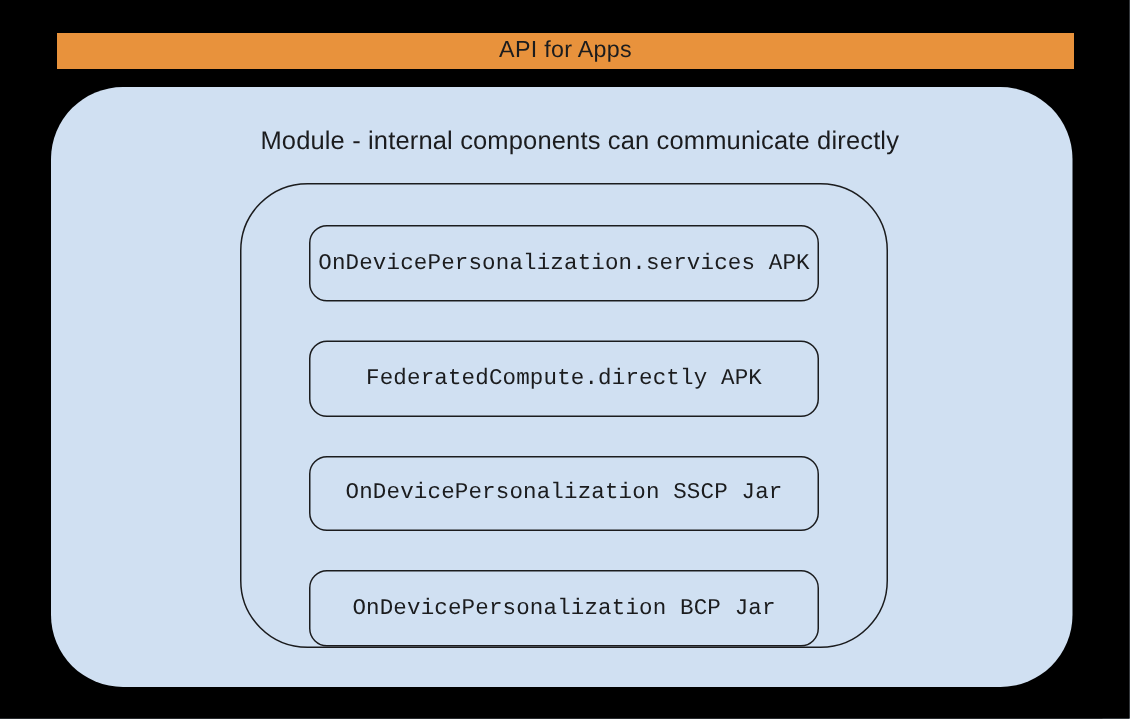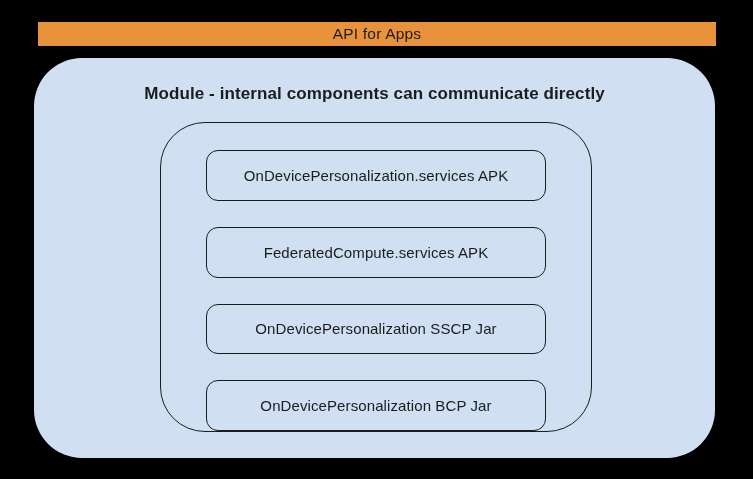--- a/index.html
+++ b/index.html
@@ -33,42 +33,42 @@
     position: absolute;
     left: 34px;
     top: 58px;
     width: 681px;
     height: 400px;
     background: #D0E0F2;
     border-radius: 48px;
   }
   .module-title {
     position: absolute;
-    left: 0;
+    left: 12px;
     top: 26px;
     width: 100%;
     text-align: center;
     font-size: 17px;
     letter-spacing: 0.1px;
-    font-weight: bold;
   }
   .inner-group {
     position: absolute;
     left: 126px;
     top: 64px;
     width: 432px;
     height: 310px;
     border: 1.2px solid #1b1c1e;
     border-radius: 45px;
     box-sizing: border-box;
     display: flex;
     flex-direction: column;
     align-items: center;
     padding-top: 27px;
     gap: 26px;
+    font-family: Liberation Mono, monospace;
   }
   .component-box {
     width: 340px;
     height: 54px;
     border: 1.4px solid #1b1c1e;
     border-radius: 12px;
     box-sizing: border-box;
     background: #D0E0F2;
     display: flex;
     align-items: center;
@@ -90,21 +90,21 @@
 
     <div class="module-title">Module - internal components can communicate directly</div>
 
     <div class="inner-group">
 
       <div class="component-box">
         <span>OnDevicePersonalization.services APK</span>
       </div>
 
       <div class="component-box">
-        <span>FederatedCompute.services APK</span>
+        <span>FederatedCompute.directly APK</span>
       </div>
 
       <div class="component-box">
         <span>OnDevicePersonalization SSCP Jar</span>
       </div>
 
       <div class="component-box">
         <span>OnDevicePersonalization BCP Jar</span>
       </div>
 

